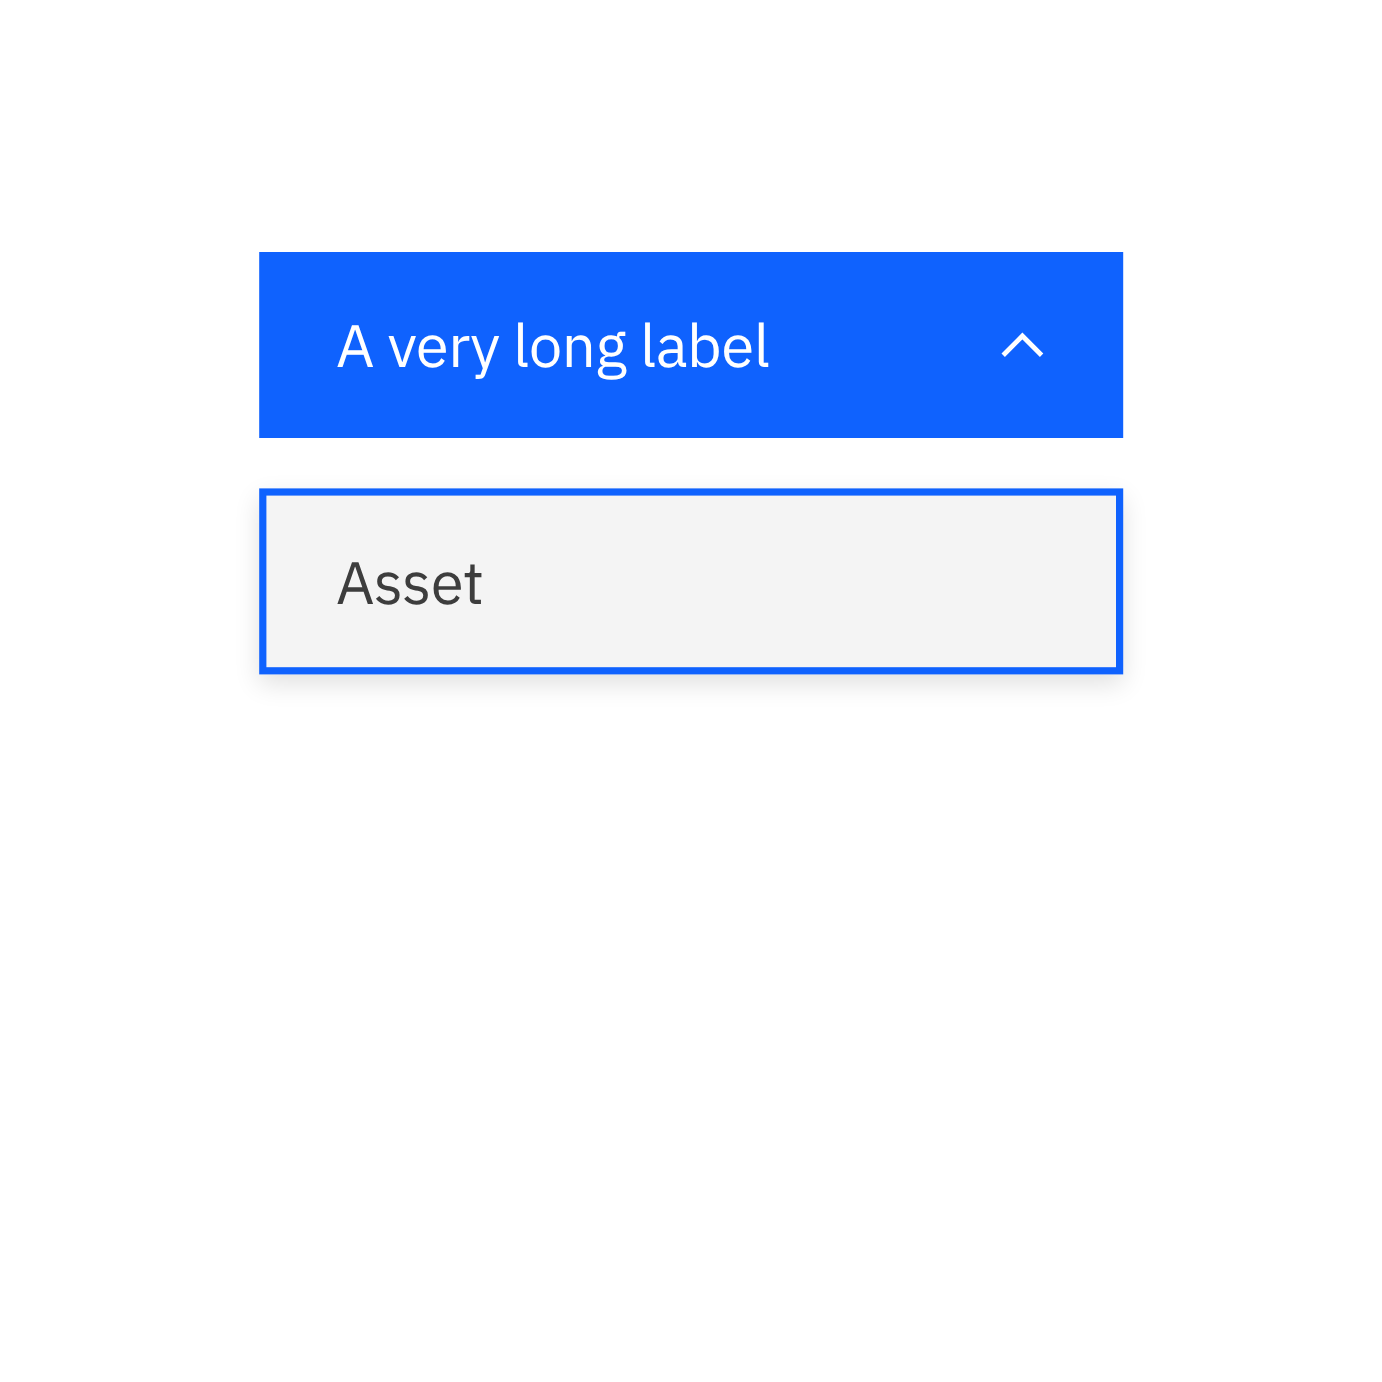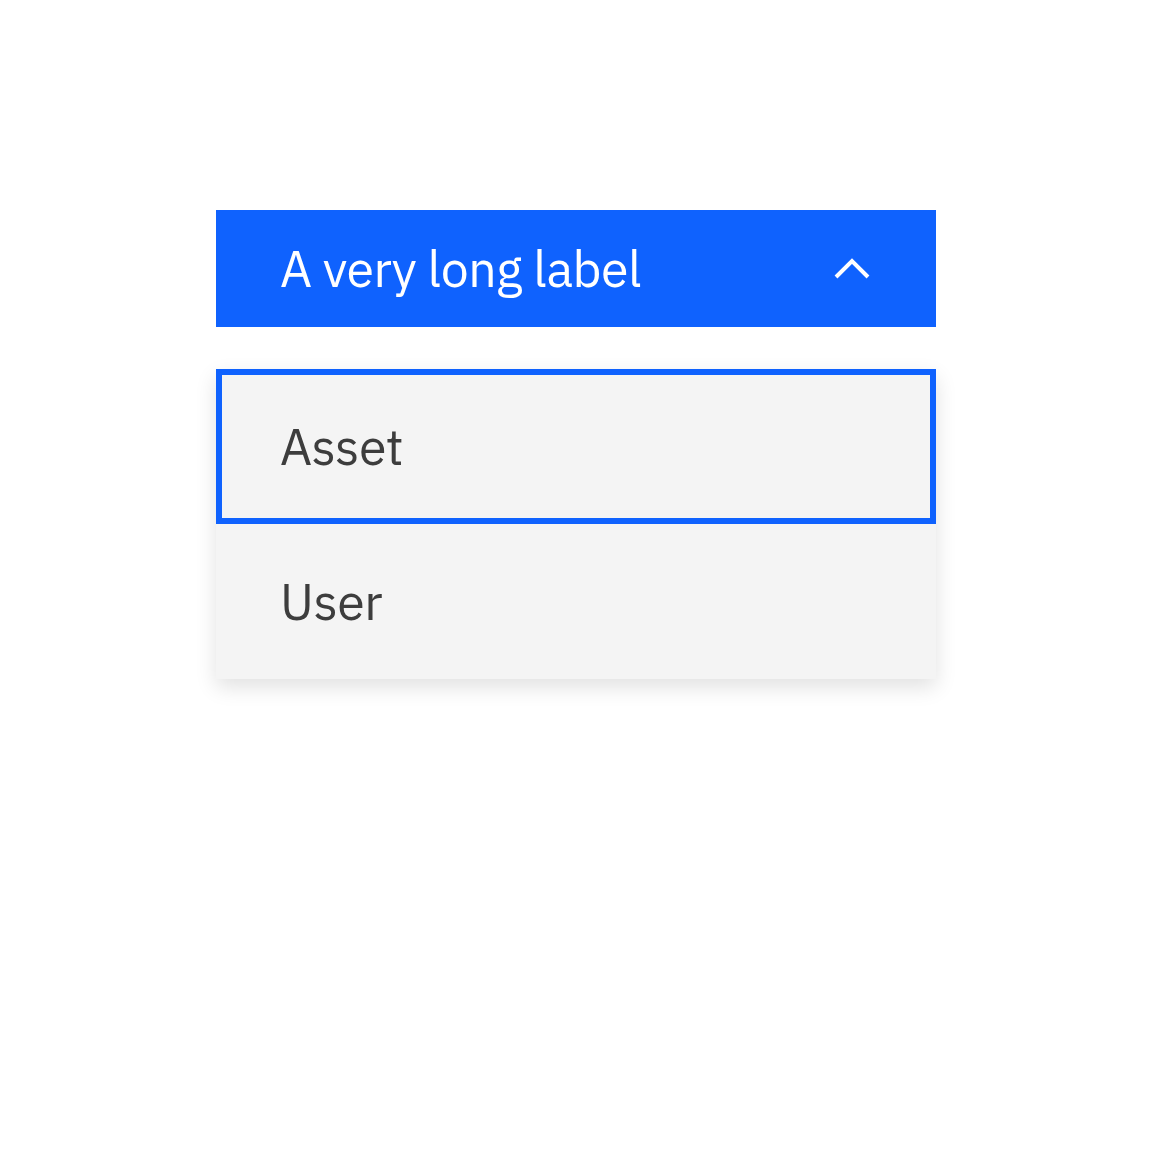--- a/index.html
+++ b/index.html
@@ -17,21 +17,21 @@
       align-items: flex-start;
       padding-top: 210px;
     }
     .dropdown-container {
       width: 720px;
       position: relative;
     }
     .dropdown-header {
       background: #0f62fe;
       color: #ffffff;
-      height: 117px;
+      height: 155px;
       display: flex;
       align-items: center;
       justify-content: space-between;
       padding: 0 64px;
       cursor: pointer;
     }
     .dropdown-header-label {
       font-size: 50px;
       font-weight: 400;
       letter-spacing: -0.5px;
@@ -78,17 +78,14 @@
     <span class="chevron-icon">
       <svg viewBox="0 0 40 24" fill="none" stroke="#ffffff" stroke-width="4" stroke-linecap="butt">
         <polyline points="4,20 20,4 36,20"></polyline>
       </svg>
     </span>
   </div>
   <div class="dropdown-menu">
     <div class="dropdown-item focused">
       <span>Asset</span>
     </div>
-    <div class="dropdown-item">
-      <span>User</span>
-    </div>
   </div>
 </div>
 
 </body></html>

